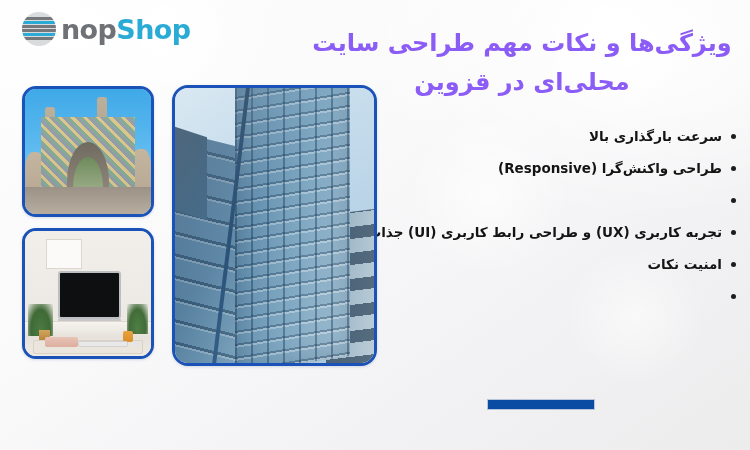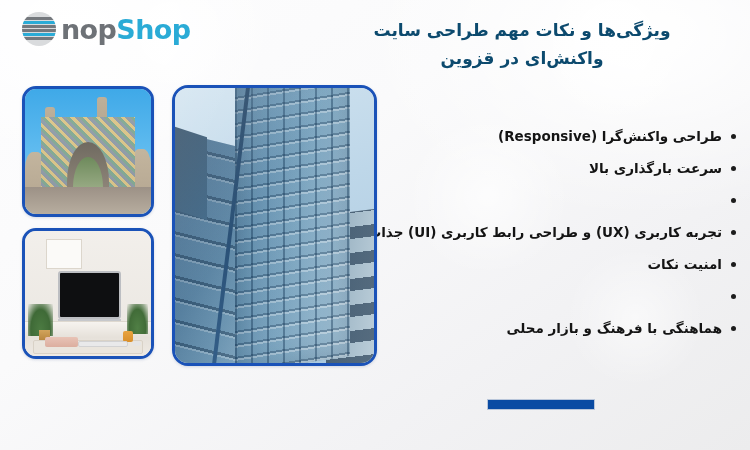--- a/index.html
+++ b/index.html
@@ -80,25 +80,25 @@
     white-space: nowrap;
     font-family: "DejaVu Sans", "Liberation Sans", sans-serif;
   }
   .logo-text .nop  { color: #6e7277; }
   .logo-text .shop { color: #2aabd6; }
 
   
   .headline {
     position: absolute;
     right: 18px;
-    top: 17px;
+    top: 24px;
     width: 420px;
     text-align: center;
-    color: #0c4a6e;
-    font-size: 17px;
+    color: #8b5cf6;
+    font-size: 24px;
     font-weight: 700;
     line-height: 1.62;
     direction: rtl;
   }
   .headline-line { display: block; white-space: nowrap; }
 
   
   .features {
     position: absolute;
     right: 14px;
@@ -372,49 +372,45 @@
         <span class="bar gy" style="top:17px;"></span>
         <span class="bar cy" style="top:21px;"></span>
         <span class="bar gy" style="top:25px;"></span>
       </span>
     </span>
     <span class="logo-text"><span class="nop">nop</span><span class="shop">Shop</span></span>
   </div>
 
   <h1 class="headline">
     <span class="headline-line">ویژگی‌ها و نکات مهم طراحی سایت</span>
-    <span class="headline-line">واکنش‌ای در قزوین</span>
+    <span class="headline-line">محلی‌ای در قزوین</span>
   </h1>
 
   <ul class="features">
     <li class="feature-item">
       <span class="feature-dot"></span>
+      <span class="feature-label">سرعت بارگذاری بالا</span>
+    </li>
+    <li class="feature-item">
+      <span class="feature-dot"></span>
       <span class="feature-label">طراحی واکنش‌گرا (Responsive)</span>
     </li>
     <li class="feature-item">
       <span class="feature-dot"></span>
-      <span class="feature-label">سرعت بارگذاری بالا</span>
-    </li>
-    <li class="feature-item">
-      <span class="feature-dot"></span>
     </li>
     <li class="feature-item">
       <span class="feature-dot"></span>
       <span class="feature-label">تجربه کاربری (UX) و طراحی رابط کاربری (UI) جذاب</span>
     </li>
     <li class="feature-item">
       <span class="feature-dot"></span>
       <span class="feature-label">امنیت نکات</span>
     </li>
     <li class="feature-item">
       <span class="feature-dot"></span>
-    </li>
-    <li class="feature-item">
-      <span class="feature-dot"></span>
-      <span class="feature-label">هماهنگی با فرهنگ و بازار محلی</span>
     </li>
   </ul>
 
   <div class="photo photo-gate">
     <div class="scene sky-gate">
       <div class="gate-trees"></div>
       <div class="gate-side-l"></div>
       <div class="gate-side-r"></div>
       <div class="gate-min m1"></div>
       <div class="gate-min m2"></div>

